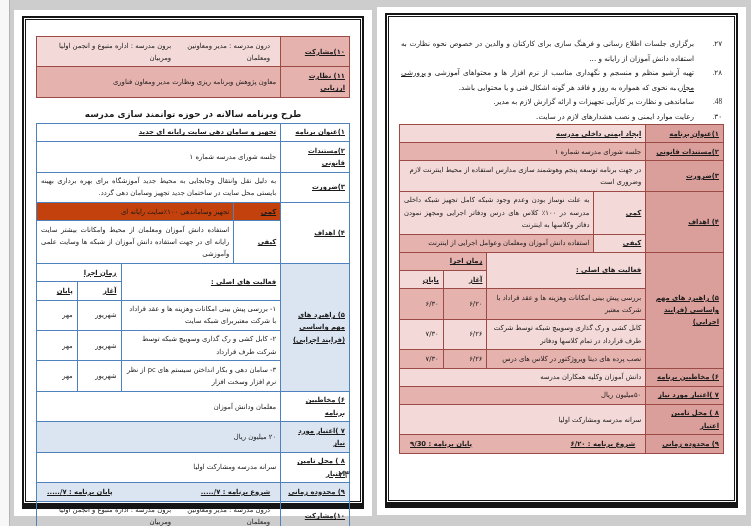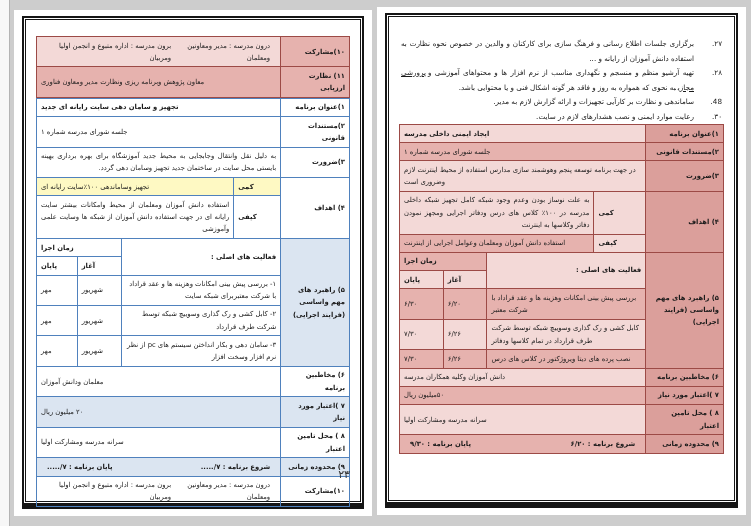--- a/index.html
+++ b/index.html
@@ -12,42 +12,42 @@
   .page{position:absolute;background:#fff;}
   .page-right{left:377px;top:7px;width:369px;height:508px;}
   .page-left{left:14px;top:10px;width:358px;height:506px;}
   .frame{position:absolute;inset:9px 11px 14px 11px;border:1px solid #151515;}
   .frame::before{content:"";position:absolute;inset:-4px -4px -8px -4px;border:2px solid #151515;border-bottom-width:6px;pointer-events:none;}
   .content{position:absolute;inset:4px 10px 8px 10px;}
   .pagenum{position:absolute;bottom:12px;left:0;right:0;font-size:11px;color:#333;}
 
   .numlist{margin:16px 2px 0 2px;}
   .li{display:flex;font-size:7.2px;line-height:14.5px;text-align:justify;}
-  .li .num{width:26px;flex:none;}
+  .li .num{width:26px;flex:none;font-family:Liberation Serif, serif;}
   .li .litext{flex:1;padding-inline-start:2px;}
   .u{text-decoration:underline;margin:0 2px;}
 
   .ptitle{font-weight:bold;font-size:8.8px;text-align:center;margin:7px 0 5px;}
   .page-left .ptitle{margin:11px 0 4px;}
 
   .t{width:100%;border-collapse:collapse;table-layout:fixed;}
   .t td{border:1px solid;padding:2.5px 4px;font-size:6.8px;line-height:1.8;vertical-align:middle;word-wrap:break-word;}
   .t.red td{border-color:#9c4a46;}
   .t.blue td{border-color:#4f81bd;}
   .topt{margin-top:12px;}
-  .lblcell{font-weight:bold;font-size:6.9px;text-align:right;}
+  .lblcell{font-weight:bold;font-size:6.9px;text-align:right;text-decoration:underline;}
   .red .lblcell.dk{background:#db9f9b;}
   .pkM{background:#e6b2ae;}
   .pkL{background:#f3d9d7;}
-  .pk{background:#fef9c3;}
+  .pk{background:#c2410c;}
   .blL{background:#dbe5f1;}
-  .c{text-align:left;}
+  .c{text-align:right;}
   .j{text-align:justify;}
   .st{}
-  .bold{font-weight:bold;}
+  .bold{font-weight:bold;text-decoration:underline;}
   .big{font-size:8.2px;}
   .vtop{vertical-align:top;}
   .flexrow{display:flex;justify-content:space-between;align-items:center;padding:0 6px;}
 </style>
 </head>
 <body>
 
 <div class="strip"></div>
 
 <div class="page page-right" dir="rtl">
@@ -138,21 +138,21 @@
         </tr>
         <tr>
           <td class="lblcell dk">۸ ) محل تامین اعتبار</td>
           <td colspan="4" class="pkL c">سرانه مدرسه ومشارکت اولیا</td>
         </tr>
         <tr>
           <td class="lblcell dk">۹) محدوده زمانی</td>
           <td colspan="4" class="pkM">
             <div class="flexrow">
               <span class="bold">شروع برنامه : ۶/۲۰</span>
-              <span class="bold">پایان برنامه : ۹/۳۰</span>
+              <span class="bold">پایان برنامه : ۹/30</span>
             </div>
           </td>
         </tr>
       </tbody>
         </table>
 
     </div>
   </div>
 </div>
 
@@ -175,20 +175,21 @@
             </div>
           </td>
         </tr>
         <tr>
           <td class="lblcell pkM">۱۱) نظارت ارزیابی</td>
           <td class="pkM c">معاون پژوهش وبرنامه ریزی ونظارت مدیر ومعاون فناوری</td>
         </tr>
       </tbody>
         </table>
 
+      <div class="ptitle">طرح وبرنامه سالانه در حوزه توانمند سازی مدرسه</div>
 
       <table class="t blue">
         <colgroup>
             <col style="width:22%">
             <col style="width:15%">
             <col>
             <col style="width:14%">
             <col style="width:13%">
           </colgroup>
         <tbody>

